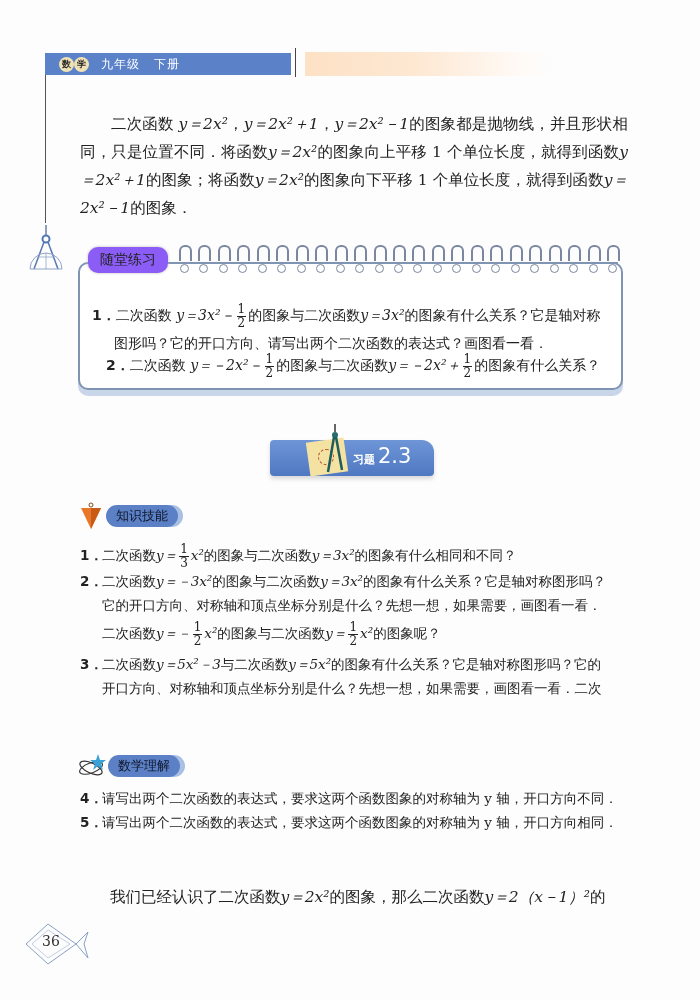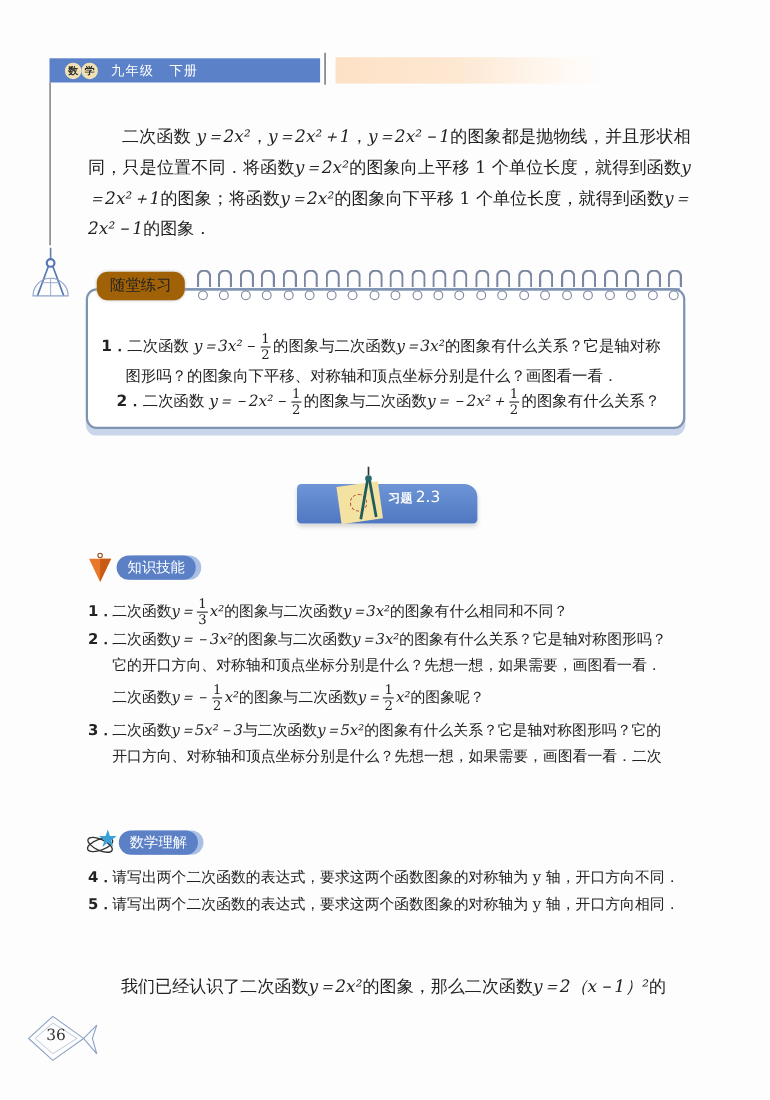--- a/index.html
+++ b/index.html
@@ -18,43 +18,43 @@
 
   
   .para { position: absolute; left: 80px; top: 110px; width: 548px; font-size: 15.5px; line-height: 28px; text-indent: 2em; text-align: justify; }
   .m { font-style: italic; font-family: "DejaVu Serif", serif; }
 
   
   .compass { position: absolute; left: 26px; top: 225px; width: 40px; height: 50px; }
 
   
   .practice { position: absolute; left: 78px; top: 262px; width: 545px; height: 128px; border: 2px solid #7f93b3; border-radius: 10px; background: #fff; box-shadow: 0 6px 0 #c9d6ea; }
-  .practice-tab { position: absolute; left: 88px; top: 247px; width: 80px; height: 26px; background: #a16207; border-radius: 10px; box-shadow: 0 0 3px #bbb; display: flex; align-items: center; justify-content: center; font-family: "DejaVu Sans", sans-serif; font-size: 14px; color: #222; }
+  .practice-tab { position: absolute; left: 88px; top: 247px; width: 80px; height: 26px; background: #8b5cf6; border-radius: 10px; box-shadow: 0 0 3px #bbb; display: flex; align-items: center; justify-content: center; font-family: "DejaVu Sans", sans-serif; font-size: 14px; color: #222; }
   .rings { position: absolute; left: 178px; top: 245px; width: 440px; height: 32px; display: flex; justify-content: space-between; }
   .ring { width: 12px; height: 30px; position: relative; }
   .ring::before { content: ""; position: absolute; left: 1px; top: 0; width: 9px; height: 14px; border: 2px solid #7b87a0; border-bottom: none; border-radius: 6px 6px 0 0; }
   .ring::after { content: ""; position: absolute; left: 2px; top: 19px; width: 7px; height: 7px; border: 1.5px solid #7b87a0; border-radius: 50%; }
   .rings-line { position: absolute; left: 168px; top: 262px; width: 450px; height: 2px; background: #7f93b3; }
   .p-item { position: absolute; left: 92px; font-size: 14px; line-height: 26px; width: 520px; }
   .p-item b { font-family: "DejaVu Sans", sans-serif; }
   .frac { display: inline-block; vertical-align: middle; text-align: center; font-size: 12px; line-height: 13px; margin: 0 2px; }
   .frac span { display: block; }
   .frac .num { border-bottom: 1px solid #222; padding: 0 1px; }
 
   
   .ex-banner { position: absolute; left: 270px; top: 440px; width: 164px; height: 36px; background: linear-gradient(180deg, #6e95d6 0%, #4f78c2 100%); border-radius: 4px 12px 4px 4px; box-shadow: 0 3px 4px rgba(0,0,0,0.15); }
   .ex-note { position: absolute; left: 308px; top: 440px; width: 38px; height: 34px; background: #f4e2a3; transform: rotate(-8deg); }
   .ex-note-c { position: absolute; left: 318px; top: 449px; width: 16px; height: 16px; border: 1px dashed #b14a2c; border-radius: 50%; }
   .ex-compass { position: absolute; left: 325px; top: 424px; }
   .ex-label { position: absolute; left: 353px; top: 444px; color: #fff; font-family: "DejaVu Sans", sans-serif; display: flex; align-items: baseline; gap: 3px; justify-content: flex-end; }
   .ex-label .a { font-size: 11px; font-weight: bold; }
-  .ex-label .b { font-size: 14px; }
+  .ex-label .b { font-size: 21px; }
 
   
-  .pill { position: absolute; height: 22px; border-radius: 11px; background: #5b80c6; color: #ffffff; font-family: "DejaVu Sans", sans-serif; font-size: 13px; display: flex; align-items: center; padding: 0 10px; box-shadow: 5px 0 0 #a9c0e4; }
+  .pill { position: absolute; height: 22px; border-radius: 11px; background: #5b80c6; color: #0f172a; font-family: "DejaVu Sans", sans-serif; font-size: 13px; display: flex; align-items: center; padding: 0 10px; box-shadow: 5px 0 0 #a9c0e4; }
   .pill-icon { position: absolute; }
 
   .q { position: absolute; left: 80px; width: 560px; font-size: 13.5px; line-height: 24px; }
   .q .n { font-family: "DejaVu Sans", sans-serif; font-weight: bold; display: inline-block; width: 22px; }
   .q .cont { padding-left: 22px; }
 
   .bottom-para { position: absolute; left: 110px; top: 887px; font-size: 15.5px; }
 
   .page-fish { position: absolute; left: 24px; top: 920px; }
   .page-num { position: absolute; left: 42px; top: 933px; font-size: 14px; color: #333; }
@@ -115,21 +115,21 @@
     <div class="ring"></div>
     <div class="ring"></div>
     <div class="ring"></div>
     <div class="ring"></div>
 </div>
 <div class="practice-tab">随堂练习</div>
 
 <div class="p-item" style="top:302px;">
   <b>1．</b><span>二次函数</span>
   <span class="m">y＝3x²－</span><span class="frac"><span class="num">1</span><span>2</span></span><span>的图象与二次函数</span><span class="m">y＝3x²</span><span>的图象有什么关系？它是轴对称</span>
-  <div style="padding-left:22px">图形吗？的图象向下平移、对称轴和顶点坐标分别是什么？画图看一看．</div>
+  <div style="padding-left:22px">图形吗？它的开口方向、请写出两个二次函数的表达式？画图看一看．</div>
 </div>
 <div class="p-item" style="top:352px;margin-left:14px;">
   <b>2．</b><span>二次函数</span>
   <span class="m">y＝－2x²－</span><span class="frac"><span class="num">1</span><span>2</span></span><span>的图象与二次函数</span><span class="m">y＝－2x²＋</span><span class="frac"><span class="num">1</span><span>2</span></span><span>的图象有什么关系？</span>
 </div>
 
 <div class="ex-banner"></div>
 <div class="ex-note"></div>
 <div class="ex-note-c"></div>
 <svg class="ex-compass" width="20" height="50" viewBox="0 0 20 50">

